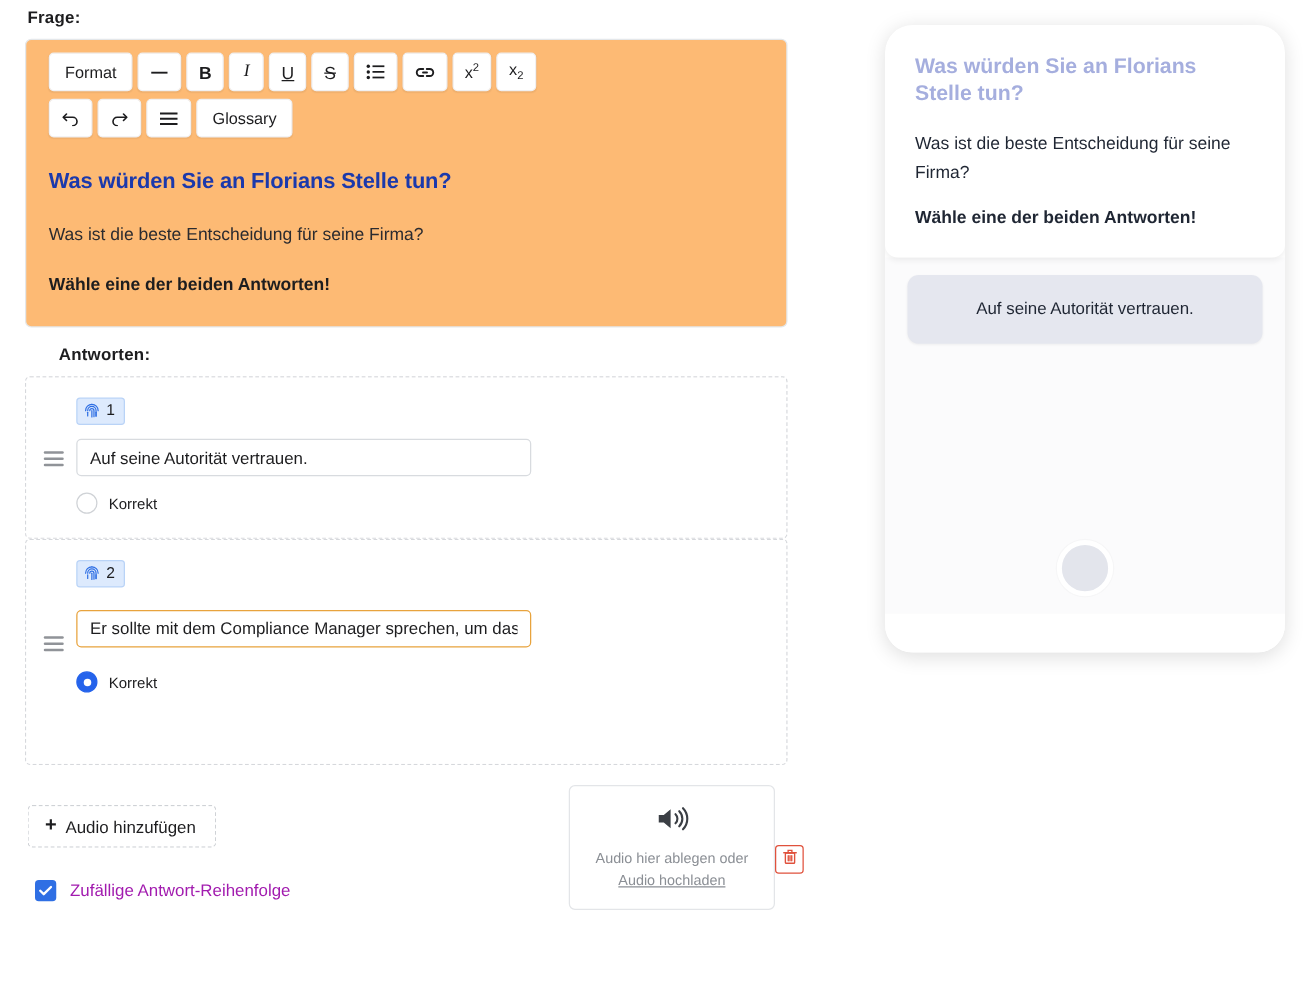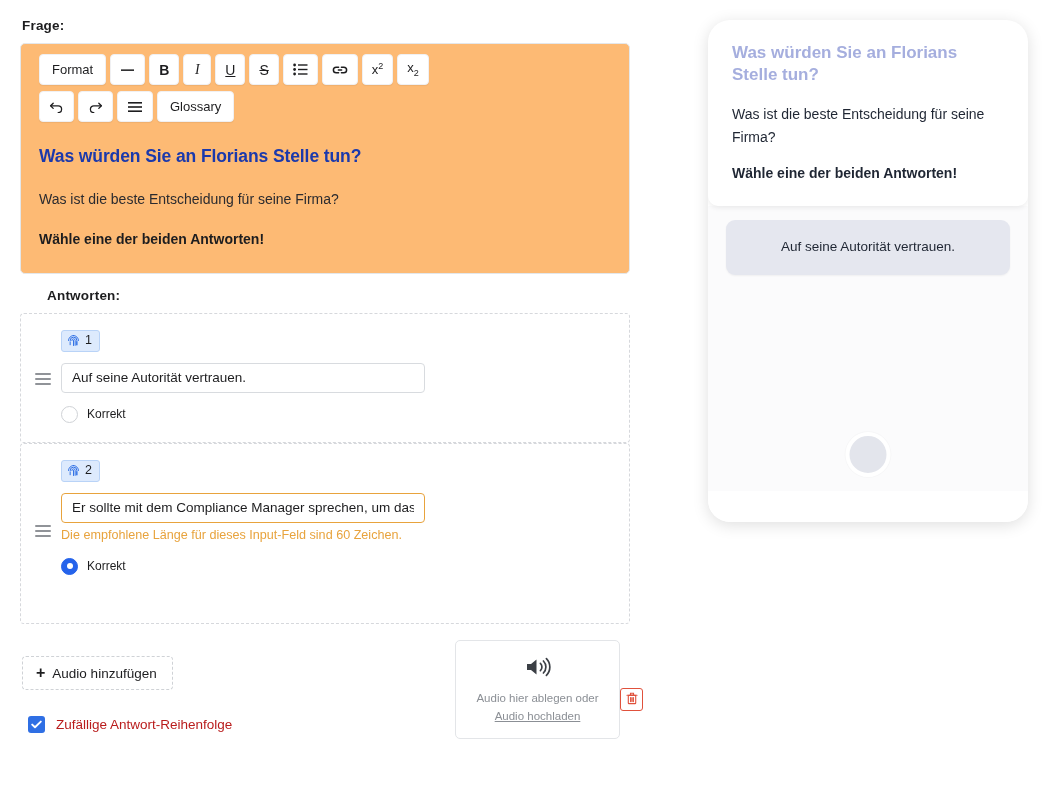--- a/index.html
+++ b/index.html
@@ -19,21 +19,21 @@
     left: 20px; top: 0px;
     width: 612px;
   }
 
   .field-label {
     font-size: 13.5px;
     font-weight: bold;
     color: #1d1d1f;
     letter-spacing: .2px;
     margin: 0 0 10px 2px;
-    padding-top: 18px;
+    padding-top: 6px;
   }
   .field-label.answers { padding-top: 14px; margin-left: 27px; }
 
   
   .rte {
     border: 1px solid #e4e7ea;
     border-radius: 5px;
     background: #fdba74;
     width: 610px;
     padding: 10px 0 0 0;
@@ -239,21 +239,21 @@
     margin: 32px 0 0 2px;
   }
   .plus { font-size: 16px; font-weight: bold; line-height: 1; }
 
   .check-row {
     display: flex;
     align-items: center;
     gap: 11px;
     margin: 26px 0 0 8px;
     font-size: 13.5px;
-    color: #b91c1c;
+    color: #a21caf;
   }
   .check-row.second { margin-top: 24px; }
   .cbox {
     width: 17px; height: 17px;
     border-radius: 3px;
     background: #2f6fe4;
     display: inline-flex;
     align-items: center; justify-content: center;
     flex: 0 0 17px;
     cursor: pointer;
@@ -531,21 +531,20 @@
             </div>
 
             <div class="row-with-handle" style="align-items:center;">
               <div class="drag-handle" style="padding-top:28px;">
                   <i></i>
                   <i></i>
                   <i></i>
                 </div>
               <div class="ans-fieldcol">
                 <input class="ans-input warn" type="text" value="Er sollte mit dem Compliance Manager sprechen, um das Problem abzuklären." style="">
-                <div class="warn-text">Die empfohlene Länge für dieses Input-Feld sind 60 Zeichen.</div>
               </div>
             </div>
 
             <div class="correct-row">
               <span class="radio on"></span>
               <span>Korrekt</span>
             </div>
           </div>
         </div>
 

